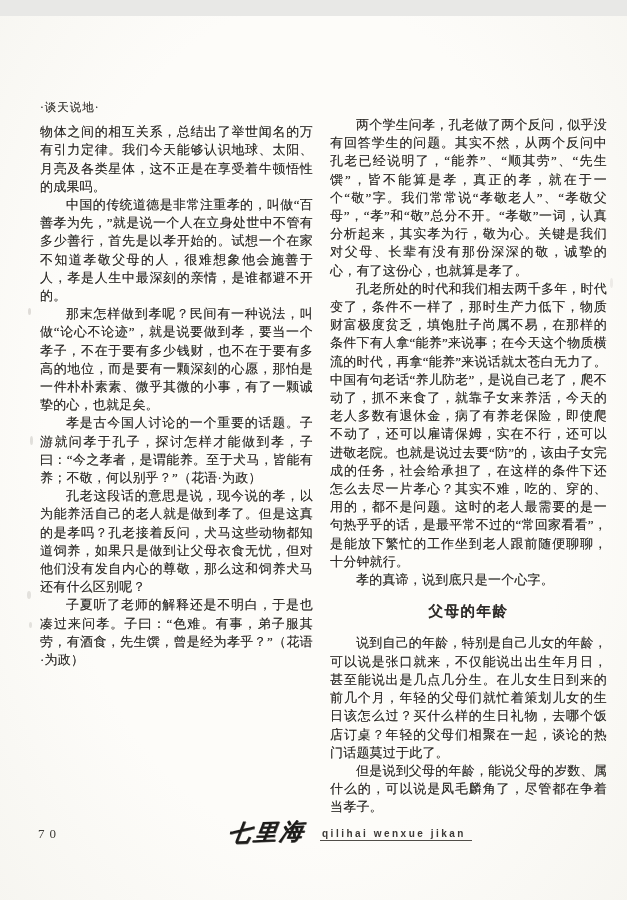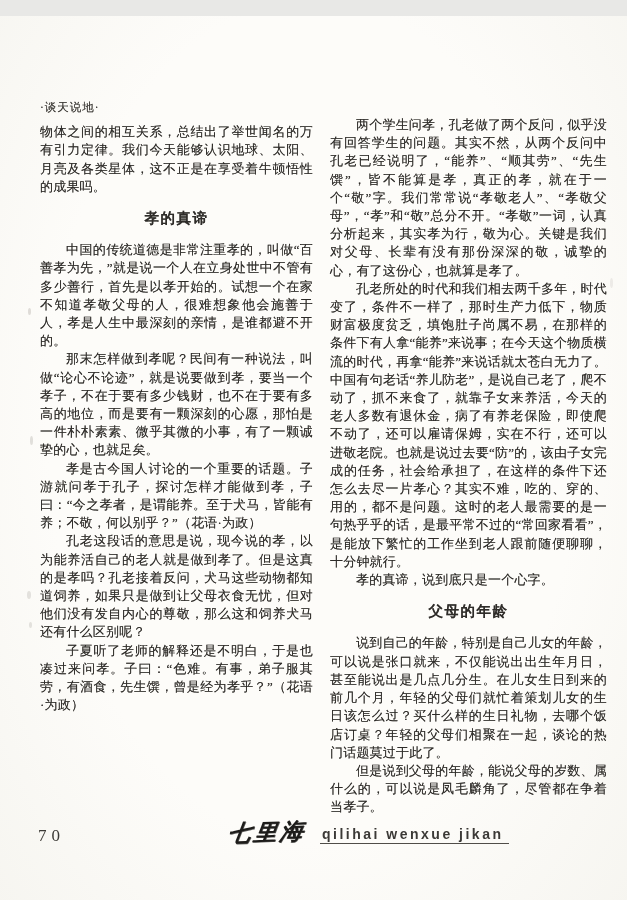--- a/index.html
+++ b/index.html
@@ -37,58 +37,57 @@
     font-weight:bold;
     text-align:center;
     letter-spacing:1.5px;
     text-indent:0;
   }
   .footer{
     position:absolute;left:0;top:801px;width:627px;height:40px;
   }
   .page-number{
     position:absolute;left:38px;top:9px;
-    font-size:17px;letter-spacing:5px;color:#3c3a36;
+    font-size:13px;letter-spacing:5px;color:#3c3a36;
     font-family:"Liberation Serif","DejaVu Serif",serif;
   }
   .logo-group{position:absolute;left:228px;top:0;white-space:nowrap;}
   .logo-cn{
     display:inline-block;
     font-size:23px;font-weight:900;font-style:italic;
     transform:skewX(-10deg) rotate(-2deg);
     letter-spacing:3px;color:#1d1c1a;
     text-shadow:0.6px 0.6px 0 rgba(20,20,18,0.7);
     vertical-align:middle;
   }
   .logo-pinyin{
     display:inline-block;
     margin-left:10px;
     font-family:"Liberation Sans","DejaVu Sans",sans-serif;
-    font-size:14px;font-weight:bold;
+    font-size:10px;font-weight:bold;
     letter-spacing:2.5px;color:#3b3936;
     border-bottom:1.5px solid #504d48;
     padding:4px 6px 1px 2px;
     vertical-align:middle;
   }
   .smudge{position:absolute;background:#9a968e;border-radius:50%;}
   .s1{left:28px;top:292px;width:3px;height:7px;opacity:0.30;}
   .s2{left:30px;top:420px;width:3px;height:9px;opacity:0.28;}
   .s3{left:27px;top:575px;width:4px;height:8px;opacity:0.25;}
   .s4{left:29px;top:606px;width:3px;height:6px;opacity:0.25;}
   .s5{left:610px;top:262px;width:3px;height:10px;opacity:0.15;}
 </style>
 </head>
 <body>
 
 <div class="page">
 
   <div class="col col-left">
     <div class="column-header">·谈天说地·</div>
     <p class="cont">物体之间的相互关系，总结出了举世闻名的万有引力定律。我们今天能够认识地球、太阳、月亮及各类星体，这不正是在享受着牛顿悟性的成果吗。</p>
-    <h2 class="article-title">孝的真谛</h2>
     <p class="para">中国的传统道德是非常注重孝的，叫做“百善孝为先，”就是说一个人在立身处世中不管有多少善行，首先是以孝开始的。试想一个在家不知道孝敬父母的人，很难想象他会施善于人，孝是人生中最深刻的亲情，是谁都避不开的。</p>
     <p class="para">那末怎样做到孝呢？民间有一种说法，叫做“论心不论迹”，就是说要做到孝，要当一个孝子，不在于要有多少钱财，也不在于要有多高的地位，而是要有一颗深刻的心愿，那怕是一件朴朴素素、微乎其微的小事，有了一颗诚挚的心，也就足矣。</p>
     <p class="para">孝是古今国人讨论的一个重要的话题。子游就问孝于孔子，探讨怎样才能做到孝，子曰：“今之孝者，是谓能养。至于犬马，皆能有养；不敬，何以别乎？”（花语·为政）</p>
     <p class="para">孔老这段话的意思是说，现今说的孝，以为能养活自己的老人就是做到孝了。但是这真的是孝吗？孔老接着反问，犬马这些动物都知道饲养，如果只是做到让父母衣食无忧，但对他们没有发自内心的尊敬，那么这和饲养犬马还有什么区别呢？</p>
     <p class="para">子夏听了老师的解释还是不明白，于是也凑过来问孝。子曰：“色难。有事，弟子服其劳，有酒食，先生馔，曾是经为孝乎？”（花语·为政）</p>
   </div>
 
   <div class="col col-right">
     <p class="para">两个学生问孝，孔老做了两个反问，似乎没有回答学生的问题。其实不然，从两个反问中孔老已经说明了，“能养”、“顺其劳”、“先生馔”，皆不能算是孝，真正的孝，就在于一个“敬”字。我们常常说“孝敬老人”、“孝敬父母”，“孝”和“敬”总分不开。“孝敬”一词，认真分析起来，其实孝为行，敬为心。关键是我们对父母、长辈有没有那份深深的敬，诚挚的心，有了这份心，也就算是孝了。</p>
     <p class="para">孔老所处的时代和我们相去两千多年，时代变了，条件不一样了，那时生产力低下，物质财富极度贫乏，填饱肚子尚属不易，在那样的条件下有人拿“能养”来说事；在今天这个物质横流的时代，再拿“能养”来说话就太苍白无力了。中国有句老话“养儿防老”，是说自己老了，爬不动了，抓不来食了，就靠子女来养活，今天的老人多数有退休金，病了有养老保险，即使爬不动了，还可以雇请保姆，实在不行，还可以进敬老院。也就是说过去要“防”的，该由子女完成的任务，社会给承担了，在这样的条件下还怎么去尽一片孝心？其实不难，吃的、穿的、用的，都不是问题。这时的老人最需要的是一句热乎乎的话，是最平常不过的“常回家看看”，是能放下繁忙的工作坐到老人跟前随便聊聊，十分钟就行。</p>

